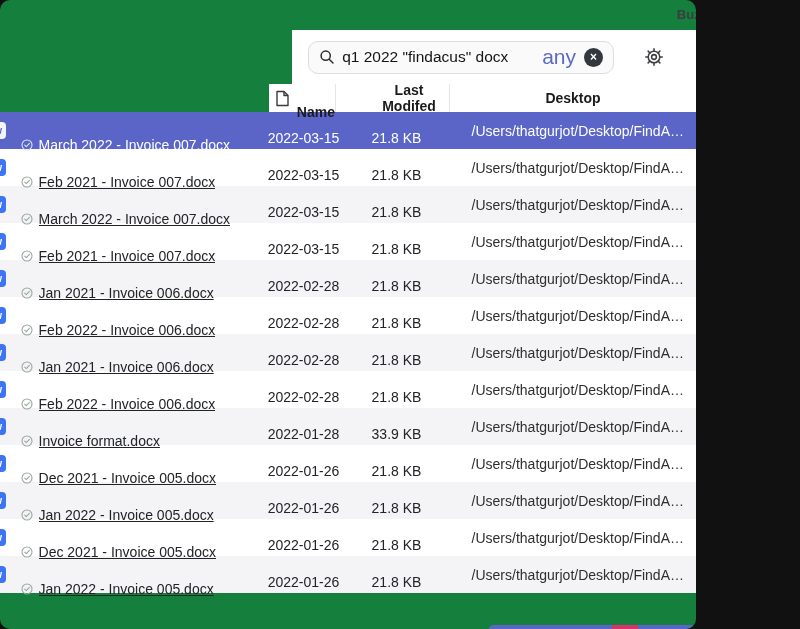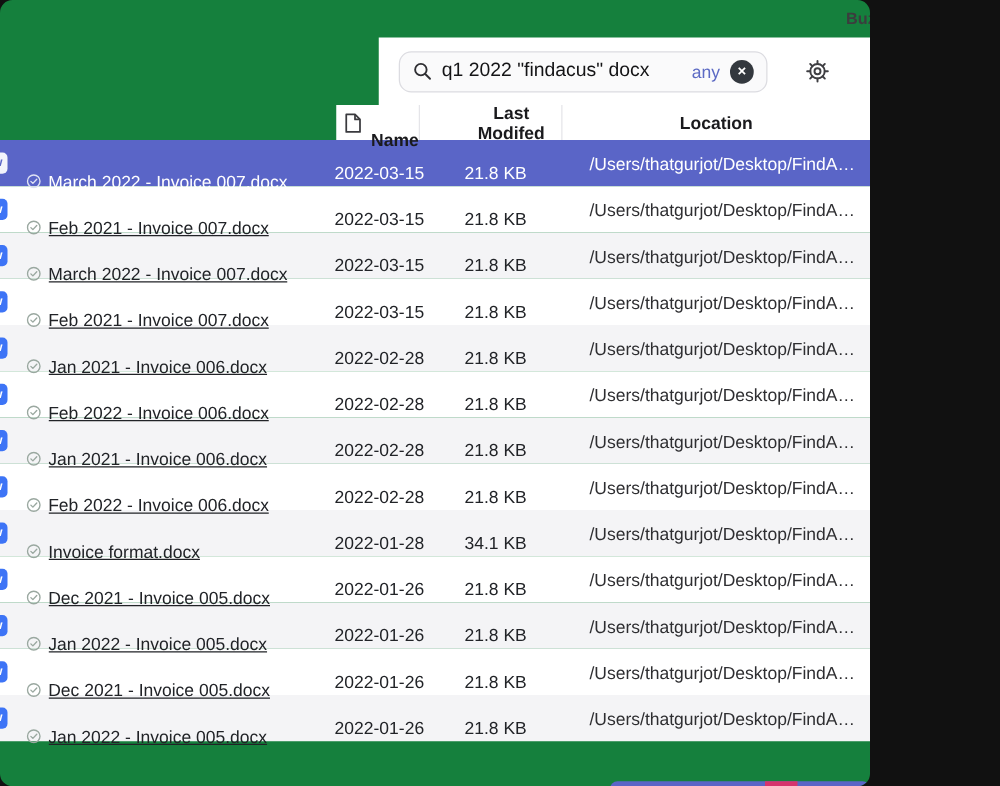--- a/index.html
+++ b/index.html
@@ -54,21 +54,21 @@
     padding:0 10px;box-sizing:border-box;
   }
   .search-box .mag{flex:0 0 auto;margin-right:7px;display:flex;}
   .search-box input{
     flex:1;border:none;outline:none;background:transparent;
     font-family:inherit;font-size:15.5px;color:#141416;
     padding:0;
   }
   .scope{
     flex:0 0 auto;
-    font-size:14px;color:#5c6ac4;
+    font-size:21px;color:#5c6ac4;
     margin-right:8px;cursor:pointer;
   }
   .clear-btn{
     flex:0 0 auto;
     width:19px;height:19px;border-radius:50%;
     background:#33383e;
     display:flex;align-items:center;justify-content:center;
     color:#fff;font-size:12px;font-weight:700;line-height:1;
     cursor:pointer;user-select:none;
   }
@@ -190,21 +190,21 @@
     <div class="cell-icon">
       <svg width="15" height="17" viewBox="0 0 15 17">
         <path d="M2 1.5 h7 l4 4 v10 h-11 z" fill="none" stroke="#3a3a3e" stroke-width="1.4" stroke-linejoin="round"></path>
         <path d="M9 1.5 v4 h4" fill="none" stroke="#3a3a3e" stroke-width="1.4" stroke-linejoin="round"></path>
       </svg>
     </div>
     <div class="cell-name">
       <span style="width:100%;text-align:center;">Name</span>
     </div>
     <div class="cell-mod">Last Modifed</div>
-    <div class="cell-loc">Location</div>
+    <div class="cell-loc">Desktop</div>
   </div>
 
   <div class="tbody">
       <div class="row selected">
       <div class="cell-icon">
         <span class="doc-badge">w</span>
       </div>
       <div class="cell-name">
         <span class="check">
           <svg width="12" height="12" viewBox="0 0 12 12">
@@ -344,21 +344,21 @@
       <div class="cell-name">
         <span class="check">
           <svg width="12" height="12" viewBox="0 0 12 12">
             <circle cx="6" cy="6" r="5" fill="none" stroke="#9aa8a0" stroke-width="1.1"></circle>
             <path d="M3.7 6.1 L5.3 7.7 L8.4 4.4" fill="none" stroke="#9aa8a0" stroke-width="1.1" stroke-linecap="round" stroke-linejoin="round"></path>
           </svg>
         </span>
         <span class="fname">Invoice format.docx</span>
       </div>
       <div class="cell-mod">2022-01-28</div>
-      <div class="cell-size">34.1 KB</div>
+      <div class="cell-size">33.9 KB</div>
       <div class="cell-loc">/Users/thatgurjot/Desktop/FindA…</div>
     </div>
       <div class="row">
       <div class="cell-icon">
         <span class="doc-badge">w</span>
       </div>
       <div class="cell-name">
         <span class="check">
           <svg width="12" height="12" viewBox="0 0 12 12">
             <circle cx="6" cy="6" r="5" fill="none" stroke="#9aa8a0" stroke-width="1.1"></circle>

